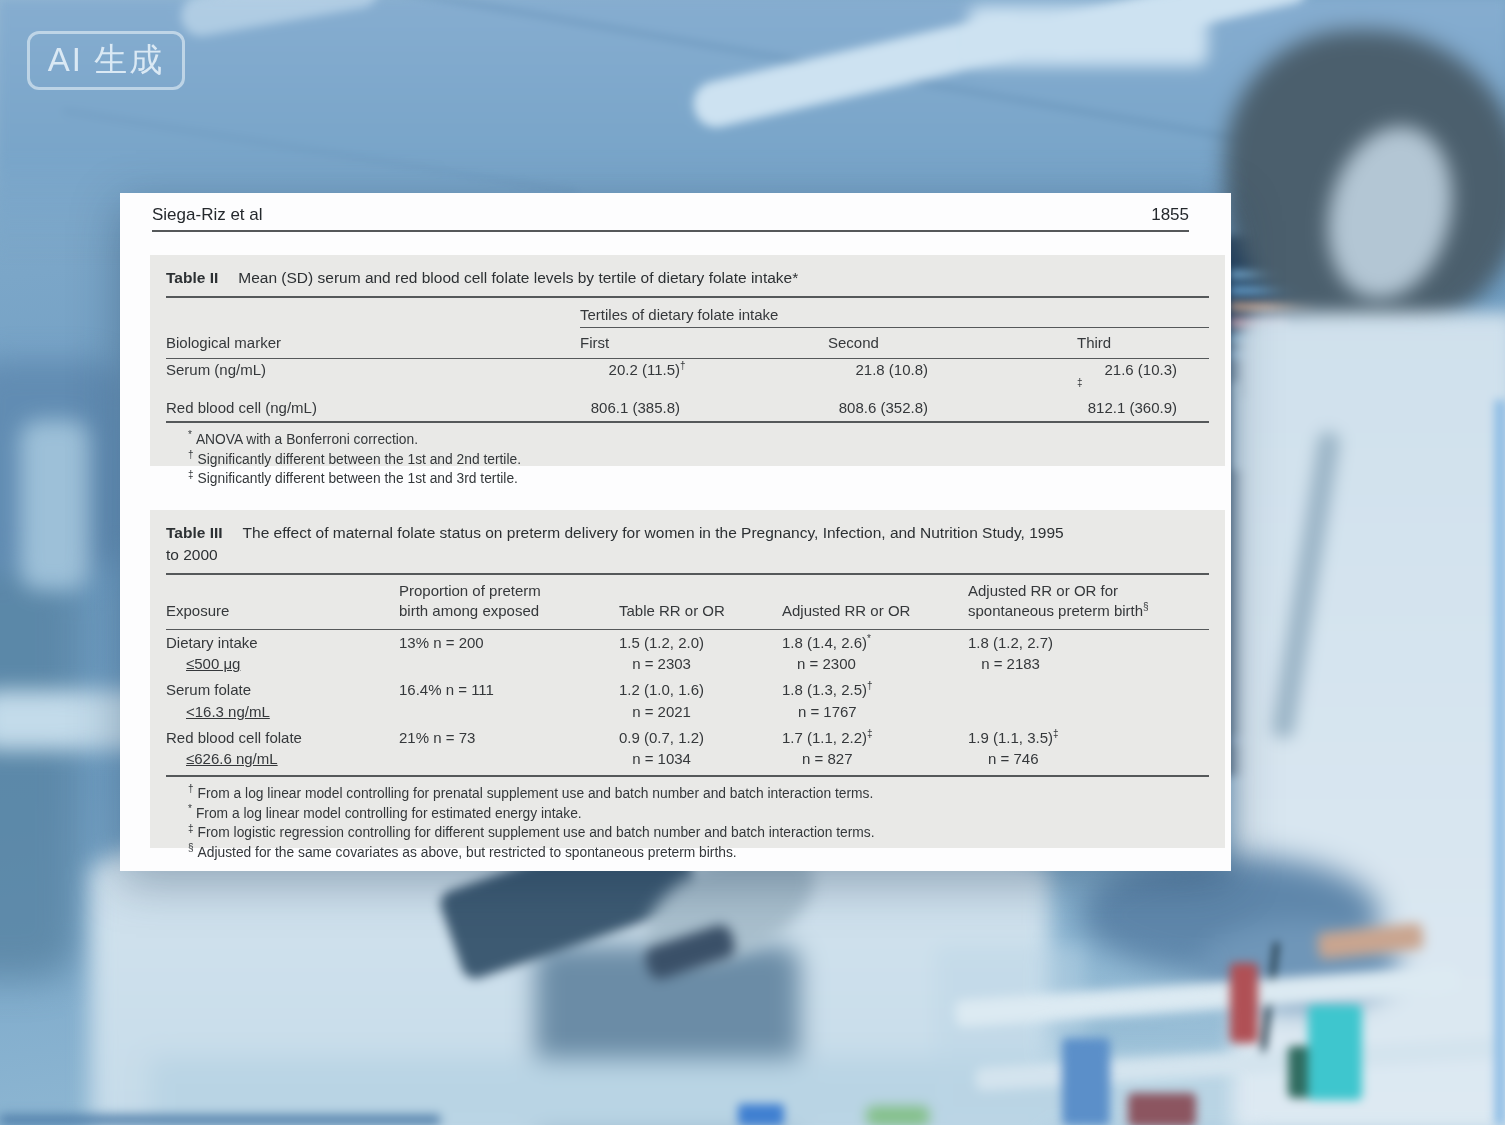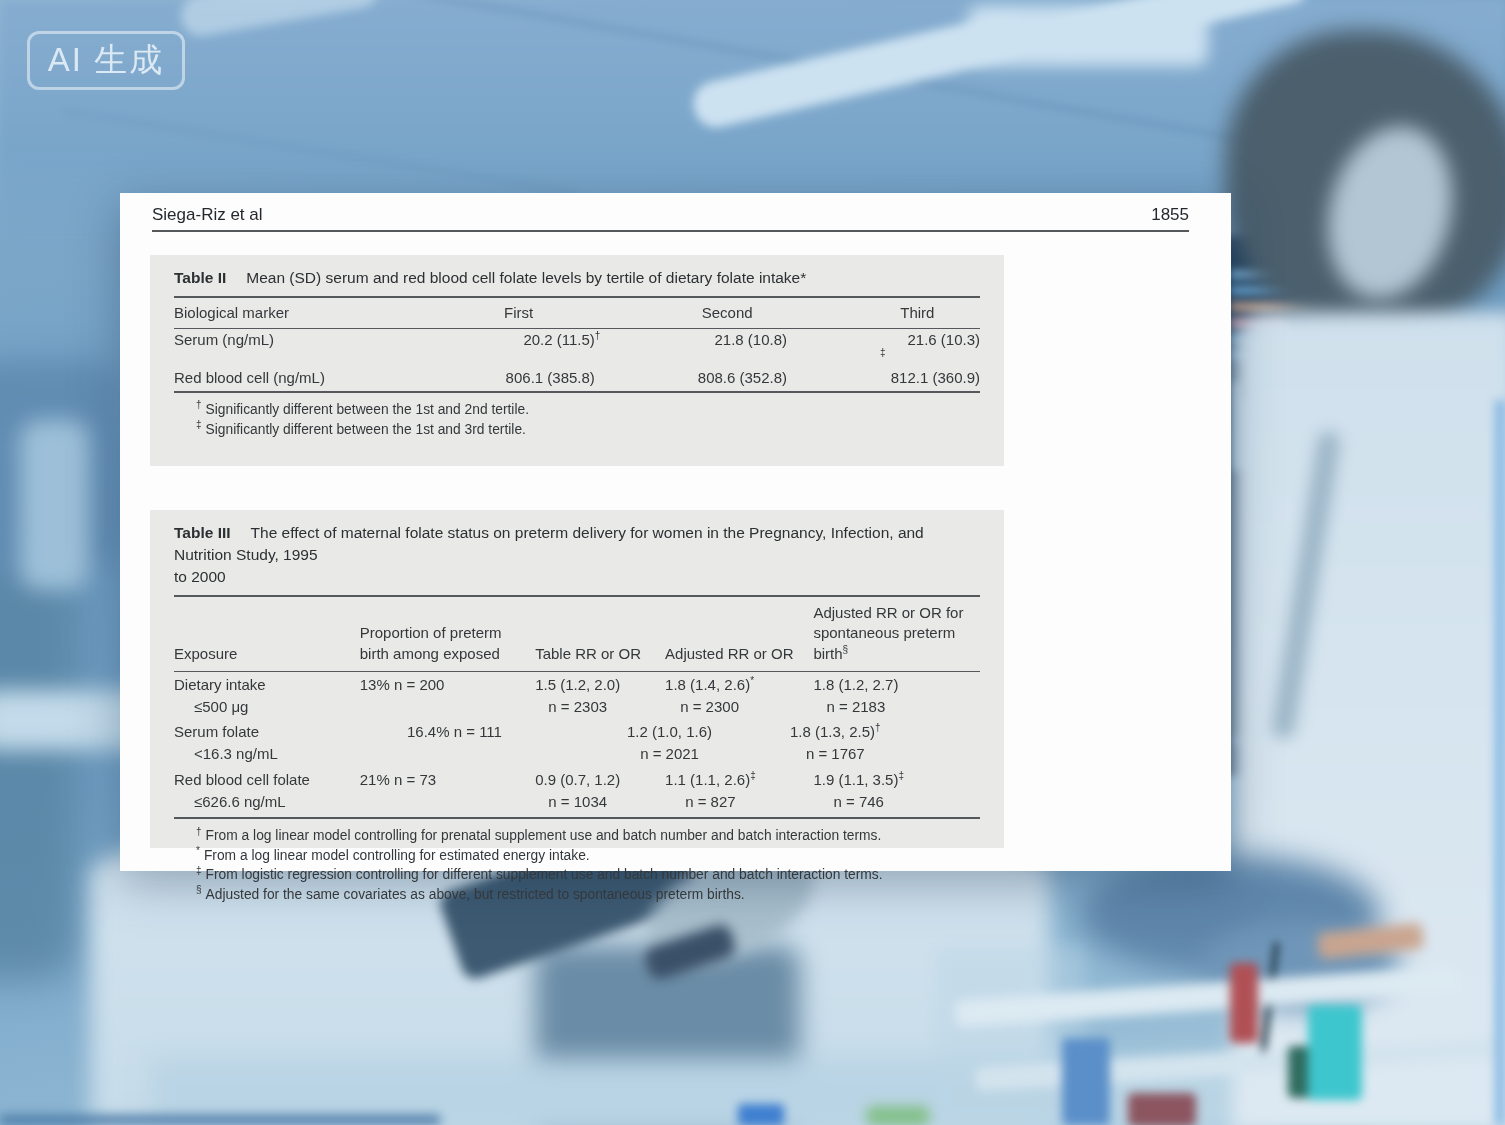--- a/index.html
+++ b/index.html
@@ -65,21 +65,21 @@
   .ai-badge{position:absolute;left:27px;top:31px;width:152px;height:53px;border:3px solid rgba(240,248,252,.55);
     border-radius:12px;display:flex;align-items:center;justify-content:center;
     color:rgba(238,247,252,.82);font-size:33px;letter-spacing:2px;}
 
   
   .paper{position:absolute;left:120px;top:193px;width:1111px;height:678px;background:#fdfdfe;
     box-shadow:0 12px 45px rgba(20,50,80,.35);color:#35383b;}
   .p-header{position:absolute;left:32px;right:42px;top:12px;display:flex;justify-content:space-between;
     font-size:17px;color:#25292d;}
   .p-rule{position:absolute;left:32px;right:42px;top:37px;border-top:2px solid #55585a;}
-  .tblock{position:absolute;left:30px;width:854px;background:#e9e9e7;box-sizing:border-box;padding:12px 24px 10px;}
+  .tblock{position:absolute;left:30px;width:1075px;background:#e9e9e7;box-sizing:border-box;padding:12px 16px 10px;}
   .t2{top:62px;height:211px;}
   .t3{top:317px;height:338px;}
   .t-title{font-size:15.5px;line-height:1.42;color:#2c3033;}
   .t-label{font-weight:bold;margin-right:20px;}
   .rule-thick{border-top:2px solid #55585a;margin-top:7px;}
   .rule-bot{border-top:2px solid #55585a;margin-top:3px;}
   sup,.supc{font-size:10px;vertical-align:super;line-height:0;}
   
   .t2row{display:flex;font-size:15px;}
   .t2 .c1{width:414px;}
@@ -97,21 +97,21 @@
   .fn .supc{margin-right:4px;}
   
   .t3row{display:flex;font-size:15px;}
   .t3 .c1{width:233px;}
   .t3 .c2{width:220px;}
   .t3 .c3{width:163px;}
   .t3 .c4{width:186px;}
   .t3 .c5{width:209px;}
   .t3head{align-items:flex-end;padding:6px 0 7px;border-bottom:1.5px solid #55585a;line-height:1.35;}
   .t3data{padding:2px 0;line-height:1.45;}
-  .t3data .sub{padding-left:20px;}
+  .t3data .sub{padding-left:20px;text-decoration:underline;}
   .vb{display:inline-block;text-align:center;white-space:nowrap;}
   .vb .vline{text-align:left;}
 </style>
 </head>
 <body>
 
 <div class="canvas">
 
   <div class="photo">
     <div class="ceil-grad"></div>
@@ -231,40 +231,45 @@
       <span>Siega-Riz et al</span>
       <span>1855</span>
     </div>
     <div class="p-rule"></div>
 
     <div class="tblock t2">
       <div class="t-title">
         <span class="t-label">Table II</span><span>Mean (SD) serum and red blood cell folate levels by tertile of dietary folate intake*</span>
       </div>
       <div class="rule-thick"></div>
+      <div class="spanrow">
+        <div class="c1" style="width:414px;"></div>
+        <div class="sp">Tertiles of dietary folate intake</div>
+      </div>
       <div class="t2row t2head">
         <div class="c1">Biological marker</div>
         <div class="c2">First</div>
         <div class="c3">Second</div>
         <div class="c4">Third</div>
       </div>
       <div class="t2row t2data">
         <div class="c1">Serum (ng/mL)</div>
         <div class="c2"><span class="val">20.2 (11.5)</span><sup>†</sup></div>
         <div class="c3"><span class="val">21.8 (10.8)</span></div>
         <div class="c4"><span class="val">21.6 (10.3)</span><sup>‡</sup></div>
       </div>
       <div class="t2row t2data">
         <div class="c1">Red blood cell (ng/mL)</div>
         <div class="c2"><span class="val">806.1 (385.8)</span></div>
         <div class="c3"><span class="val">808.6 (352.8)</span></div>
         <div class="c4"><span class="val">812.1 (360.9)</span></div>
       </div>
       <div class="rule-bot"></div>
       <div class="fnotes">
+        <div class="fn"><span class="supc">*</span><span>ANOVA with a Bonferroni correction.</span></div>
         <div class="fn"><span class="supc">†</span><span>Significantly different between the 1st and 2nd tertile.</span></div>
         <div class="fn"><span class="supc">‡</span><span>Significantly different between the 1st and 3rd tertile.</span></div>
       </div>
     </div>
 
     <div class="tblock t3">
       <div class="t-title">
         <span class="t-label">Table III</span><span>The effect of maternal folate status on preterm delivery for women in the Pregnancy, Infection, and Nutrition Study, 1995</span><br>
         <span>to 2000</span>
       </div>
@@ -310,21 +315,21 @@
 
       <div class="t3row t3data">
         <div class="c1">
           <div>Red blood cell folate</div>
           <div class="sub">≤626.6 ng/mL</div>
         </div>
         <div class="c2">
             <div>21% n = 73</div>
           </div>
         <div class="c3"><span class="vb"><span class="vline" style="display:block">0.9 (0.7, 1.2)</span><span>n = 1034</span></span></div>
-        <div class="c4"><span class="vb"><span class="vline" style="display:block"><span>1.1 (1.1, 2.6)</span><sup>‡</sup></span><span>n = 827</span></span></div>
+        <div class="c4"><span class="vb"><span class="vline" style="display:block"><span>1.7 (1.1, 2.2)</span><sup>‡</sup></span><span>n = 827</span></span></div>
         <div class="c5"><span class="vb"><span class="vline" style="display:block"><span>1.9 (1.1, 3.5)</span><sup>‡</sup></span><span>n = 746</span></span></div>
       </div>
 
       <div class="rule-bot"></div>
       <div class="fnotes">
         <div class="fn"><span class="supc">†</span><span>From a log linear model controlling for prenatal supplement use and batch number and batch interaction terms.</span></div>
         <div class="fn"><span class="supc">*</span><span>From a log linear model controlling for estimated energy intake.</span></div>
         <div class="fn"><span class="supc">‡</span><span>From logistic regression controlling for different supplement use and batch number and batch interaction terms.</span></div>
         <div class="fn"><span class="supc">§</span><span>Adjusted for the same covariates as above, but restricted to spontaneous preterm births.</span></div>
       </div>

